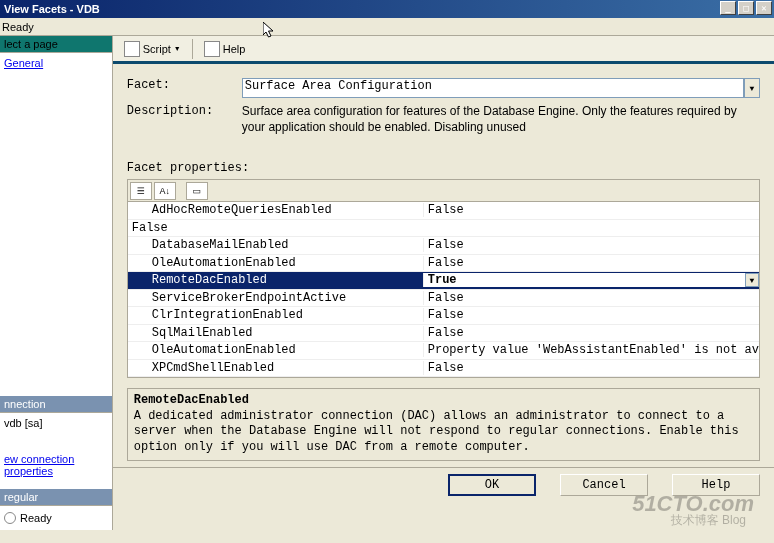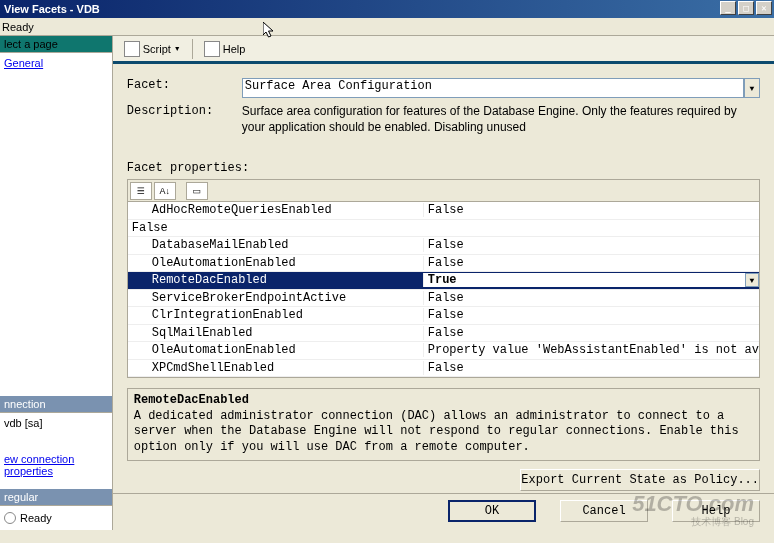--- a/index.html
+++ b/index.html
@@ -47,21 +47,21 @@
 .help-pane { margin: 4px 14px 6px 14px; border: 1px solid #aca899; background: #ece9d8; padding: 4px 6px; font-family: "Courier New", monospace; font-size: 12px; line-height: 1.3; }
 .help-title { font-weight: bold; }
 .export-row { display: flex; justify-content: flex-end; padding: 2px 14px 2px 0; }
 .btn-row { display: flex; justify-content: flex-end; padding: 6px 14px; gap: 24px; border-top: 1px solid #aca899; background: #ece9d8; }
 .btn { min-width: 88px; height: 22px; background: #ece9d8; border: 1px solid #aca899; border-top-color: #fff; border-left-color: #fff; font-family: "Courier New", monospace; font-size: 12px; cursor: pointer; }
 .btn.wide { min-width: 216px; }
 .btn.default { border: 2px solid #0a246a; }
 .cursor { position: absolute; left: 263px; top: 22px; width: 14px; height: 18px; pointer-events: none; z-index: 100; }
 .ready-icon { width: 12px; height: 12px; border: 1px solid #888; border-radius: 50%; display: inline-block; vertical-align: middle; margin-right: 4px; }
 .watermark { position: absolute; right: 20px; bottom: 26px; color: rgba(0,0,0,0.25); font-size: 22px; font-style: italic; font-weight: bold; pointer-events: none; }
-.watermark-sub { position: absolute; right: 20px; bottom: 14px; color: rgba(0,0,0,0.25); font-size: 10px; pointer-events: none; }
+.watermark-sub { position: absolute; right: 28px; bottom: 14px; color: rgba(0,0,0,0.25); font-size: 12px; pointer-events: none; }
 </style>
 </head>
 <body>
 
 <div class="titlebar">
   <span class="titlebar-text">View Facets - VDB</span>
   <div class="winbtns">
     <div class="winbtn">_</div>
     <div class="winbtn">□</div>
     <div class="winbtn">✕</div>
@@ -193,23 +193,20 @@
             </div>
           </div>
         </div>
     </div>
 
     <div class="help-pane">
       <div class="help-title">RemoteDacEnabled</div>
       <div>A dedicated administrator connection (DAC) allows an administrator to connect to a server when the Database Engine will not respond to regular connections. Enable this option only if you will use DAC from a remote computer.</div>
     </div>
 
-    <div class="export-row">
-      <button class="btn wide">Export Current State as Policy...</button>
-    </div>
 
     <div class="btn-row">
       <button class="btn default">OK</button>
       <button class="btn">Cancel</button>
       <button class="btn">Help</button>
     </div>
   </div>
 </div>
 
 <div class="watermark">51CTO.com</div>

